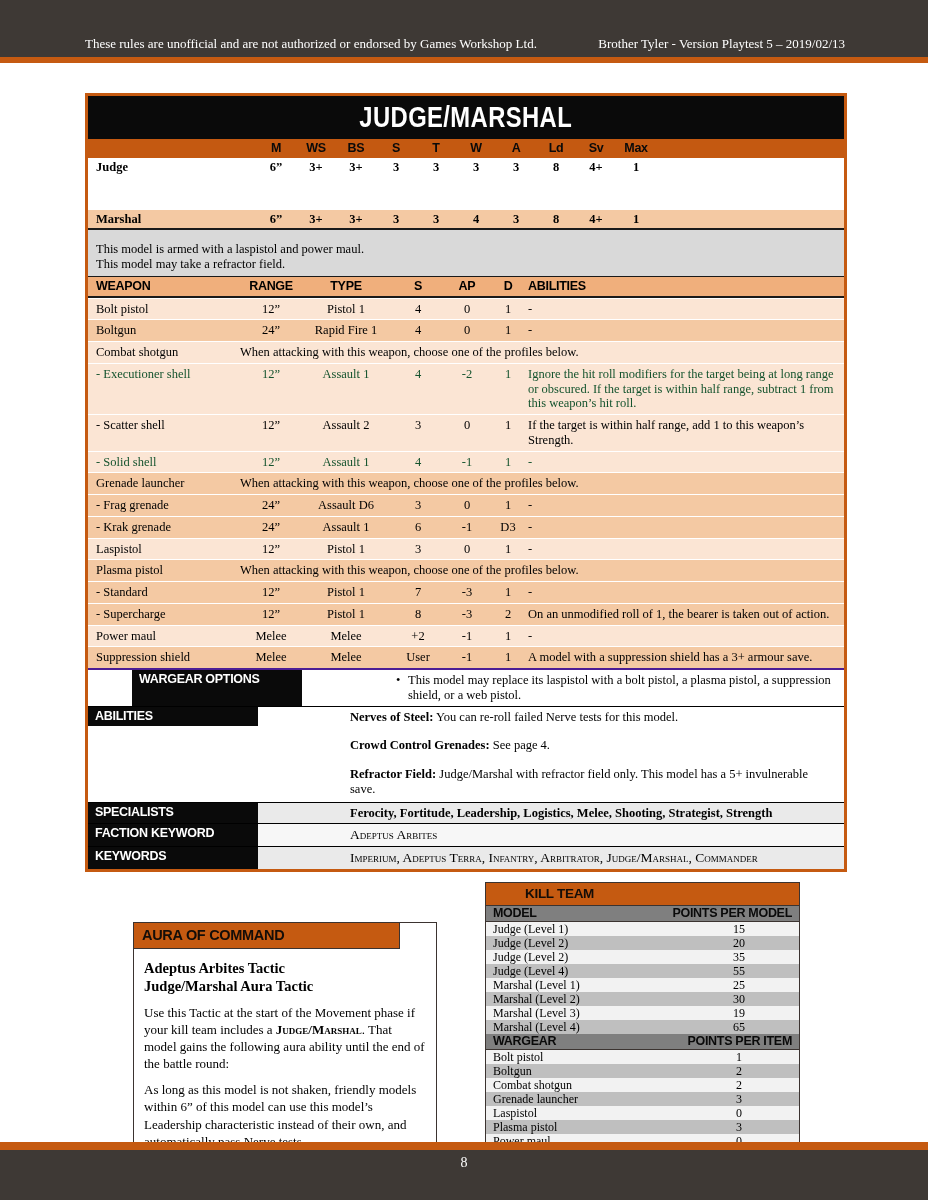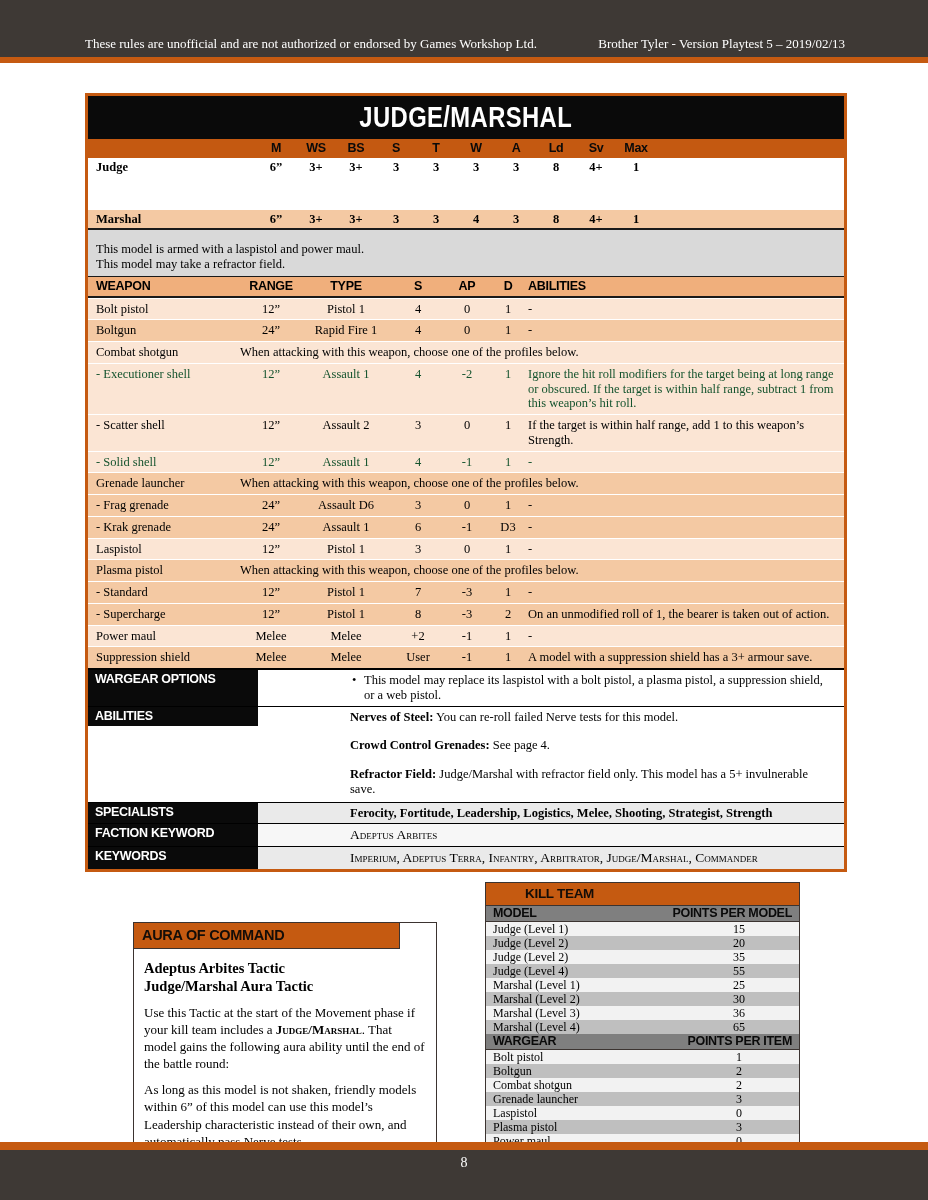--- a/index.html
+++ b/index.html
@@ -35,21 +35,21 @@
   .t-light { background:#FBE5D4; }
   .t-med { background:#F4C9A3; }
   .wname { text-align:left; padding-left:8px !important; }
   .c { text-align:center; }
   .ab { text-align:left; padding-right:10px !important; }
   .green { color:#14532d; }
   .wnote { grid-column:2 / -1; text-align:left; }
 
   
   .secrow { display:flex; border-top:1.5px solid #000; }
-  .secrow.thick { border-top:2px solid #000000; }
+  .secrow.thick { border-top:2px solid #4c1d95;padding-left:44px; }
   .seclabel { width:170px; flex:0 0 170px; }
   .seclabel .bar { background:#0a0a0a; color:#fff; font-family:"Liberation Sans", sans-serif; font-weight:700; font-size:12.5px; letter-spacing:-0.3px; padding:2px 7px 3px; }
   .seclabel.stretch .bar { height:100%; }
   .seccontent { flex:1; padding:3px 10px 3px 92px; font-size:12.5px; }
   .bullet-row { position:relative; padding-left:14px; }
   .bullet-row::before { content:"•"; position:absolute; left:2px; }
   .abil-entry { margin-bottom:14px; }
   .abil-entry:last-child { margin-bottom:2px; }
   .bg-a { background:#EAEAEA; }
   .bg-b { background:#F7F7F7; }
@@ -396,21 +396,21 @@
       <div class="kt-row g-light">
           <span class="nm">Marshal (Level 1)</span>
           <span class="pts">25</span>
         </div>
       <div class="kt-row g-dark">
           <span class="nm">Marshal (Level 2)</span>
           <span class="pts">30</span>
         </div>
       <div class="kt-row g-light">
           <span class="nm">Marshal (Level 3)</span>
-          <span class="pts">36</span>
+          <span class="pts">19</span>
         </div>
       <div class="kt-row g-dark">
           <span class="nm">Marshal (Level 4)</span>
           <span class="pts">65</span>
         </div>
       <div class="kt-sub">
         <span>WARGEAR</span>
         <span>POINTS PER ITEM</span>
       </div>
       <div class="kt-row g-light">

